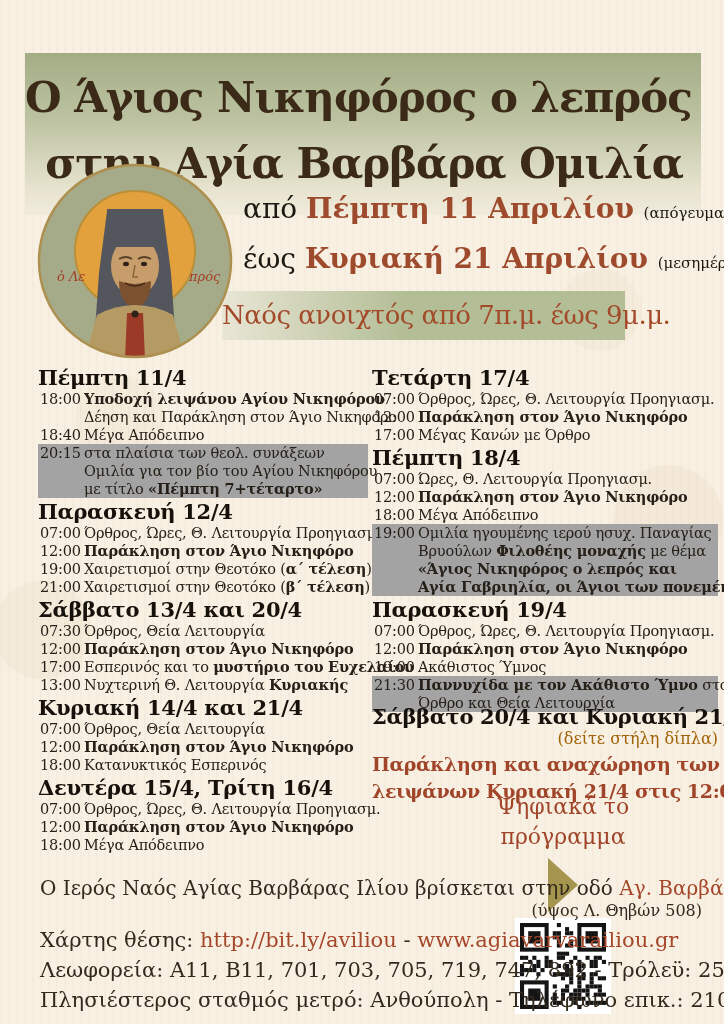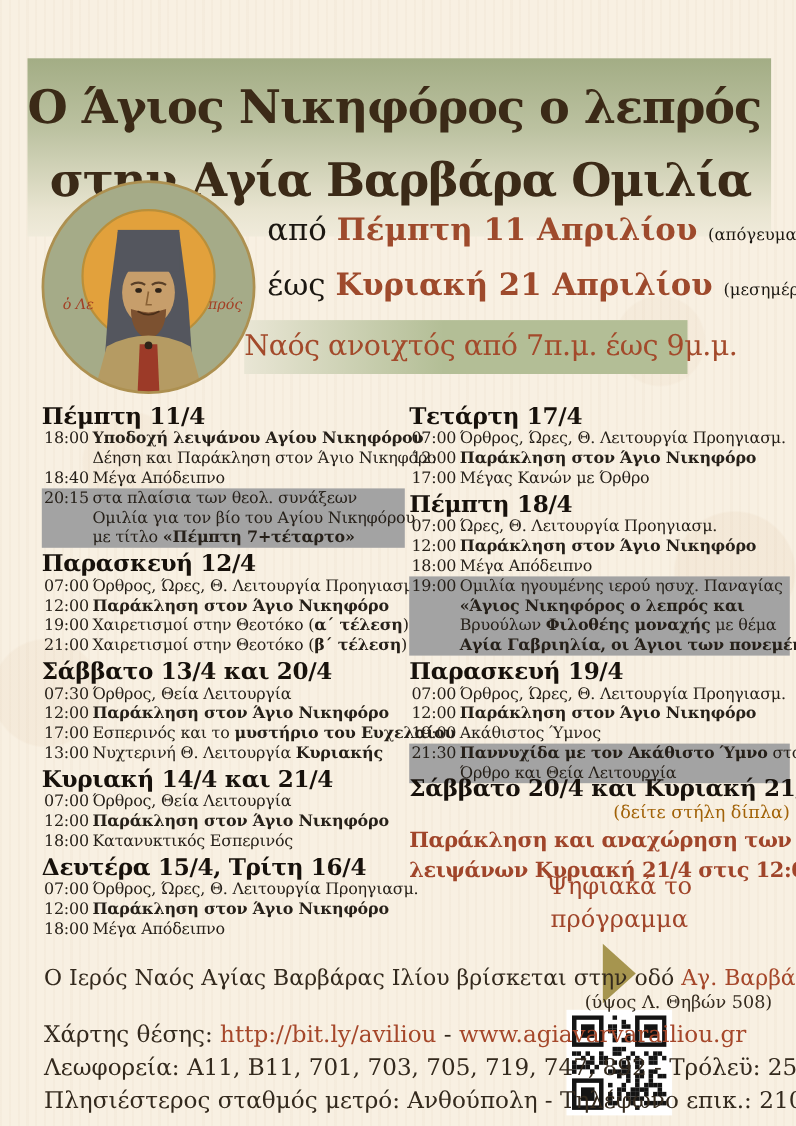--- a/index.html
+++ b/index.html
@@ -273,22 +273,22 @@
       <div class="row">
         <span class="time">18:00</span>
         <div class="lines">
           <div class="line"><span>Μέγα Απόδειπνο</span></div>
         </div>
       </div>
       <div class="row hl">
         <span class="time">19:00</span>
         <div class="lines">
           <div class="line"><span>Ομιλία ηγουμένης ιερού ησυχ. Παναγίας</span></div>
+          <div class="line"><span>Βρυούλων </span><span class="b ">Φιλοθέης μοναχής</span><span> με θέμα</span></div>
           <div class="line"><span class="b ">«Άγιος Νικηφόρος ο λεπρός και</span></div>
-          <div class="line"><span>Βρυούλων </span><span class="b ">Φιλοθέης μοναχής</span><span> με θέμα</span></div>
           <div class="line"><span class="b ">Αγία Γαβριηλία, οι Άγιοι των πονεμένων»</span></div>
         </div>
       </div>
       <div class="day-heading">Παρασκευή 19/4</div>
       <div class="row">
         <span class="time">07:00</span>
         <div class="lines">
           <div class="line"><span>Όρθρος, Ώρες, Θ. Λειτουργία Προηγιασμ.</span></div>
         </div>
       </div>

